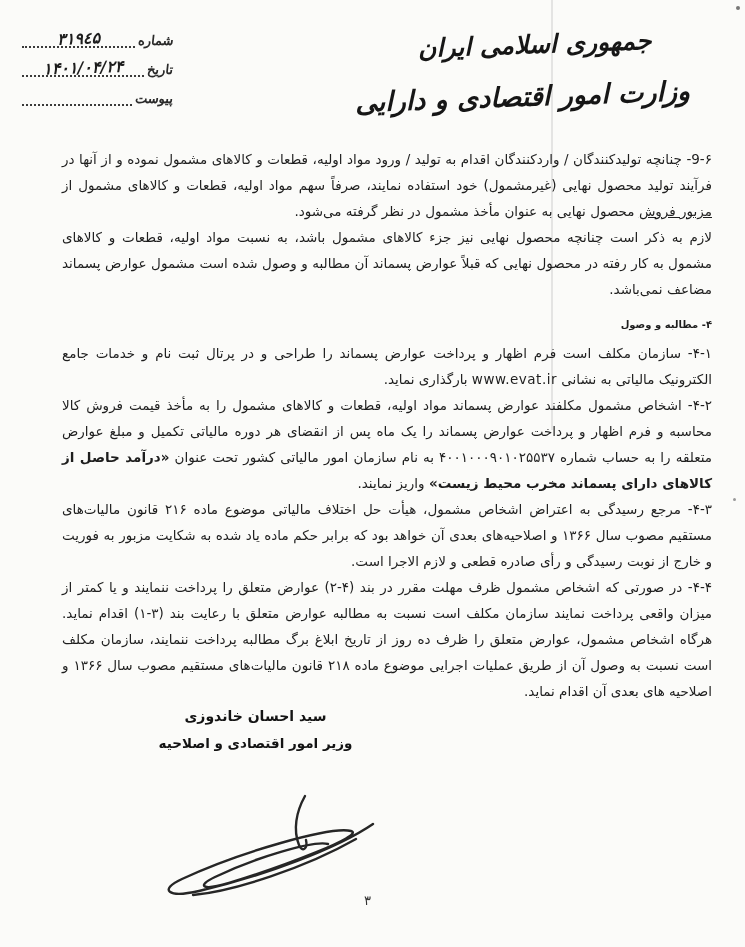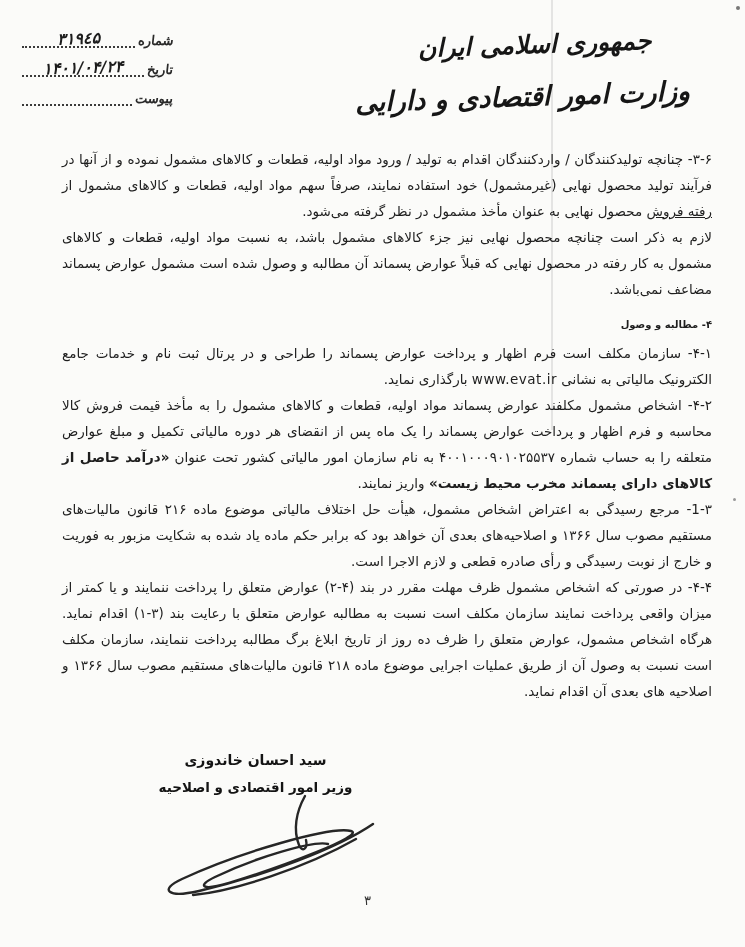--- a/index.html
+++ b/index.html
@@ -27,21 +27,21 @@
     position:absolute;top:146px;left:0;right:0;
     padding:0 33px 0 62px;direction:rtl;text-align:justify;
     font-size:13.5px;line-height:26px;color:#1e1e1e;
   }
   .body-text p{margin:0;}
   .sec-head{font-weight:bold;margin:10px 0 2px 0 !important;font-size:10px;}
   .u{text-decoration:underline;}
   .b{font-weight:bold;}
   .num{letter-spacing:.5px;}
   
-  .sigblock{position:absolute;top:746px;left:148px;width:215px;text-align:center;direction:rtl;color:#141414;}
+  .sigblock{position:absolute;top:702px;left:148px;width:215px;text-align:center;direction:rtl;color:#141414;}
   .sigblock .nm{font-size:14px;font-weight:bold;line-height:28px;}
   .sigblock .tt{font-size:13.5px;font-weight:bold;line-height:26px;letter-spacing:1px;}
   .sig-svg{position:absolute;top:790px;left:142px;}
   
   .pageno{position:absolute;top:893px;left:0;right:10px;text-align:center;font-size:13px;color:#333;}
 </style>
 </head>
 <body>
 
 <div class="page">
@@ -64,26 +64,26 @@
       <span class="ref-leader"></span>
     </div>
   </div>
 
   <div class="emblem">
     <div><span class="l1">جمهوری اسلامی ایران</span></div>
     <div><span class="l2">وزارت امور اقتصادی و دارایی</span></div>
   </div>
 
   <div class="body-text">
-    <p><span>۳-۶- چنانچه تولیدکنندگان / واردکنندگان اقدام به تولید / ورود مواد اولیه، قطعات و کالاهای مشمول نموده و از آنها در فرآیند تولید محصول نهایی (غیرمشمول) خود استفاده نمایند، صرفاً سهم مواد اولیه، قطعات و کالاهای مشمول از </span><span class="u">رفته فروش</span><span> محصول نهایی به عنوان مأخذ مشمول در نظر گرفته می‌شود.</span></p>
+    <p><span>9-۶- چنانچه تولیدکنندگان / واردکنندگان اقدام به تولید / ورود مواد اولیه، قطعات و کالاهای مشمول نموده و از آنها در فرآیند تولید محصول نهایی (غیرمشمول) خود استفاده نمایند، صرفاً سهم مواد اولیه، قطعات و کالاهای مشمول از </span><span class="u">مزبور فروش</span><span> محصول نهایی به عنوان مأخذ مشمول در نظر گرفته می‌شود.</span></p>
     <p>لازم به ذکر است چنانچه محصول نهایی نیز جزء کالاهای مشمول باشد، به نسبت مواد اولیه، قطعات و کالاهای مشمول به کار رفته در محصول نهایی که قبلاً عوارض پسماند آن مطالبه و وصول شده است مشمول عوارض پسماند مضاعف نمی‌باشد.</p>
     <p class="sec-head">۴- مطالبه و وصول</p>
     <p><span>۴-۱- سازمان مکلف است فرم اظهار و پرداخت عوارض پسماند را طراحی و در پرتال ثبت نام و خدمات جامع الکترونیک مالیاتی به نشانی </span><span class="num">www.evat.ir</span><span> بارگذاری نماید.</span></p>
     <p><span>۴-۲- اشخاص مشمول مکلفند عوارض پسماند مواد اولیه، قطعات و کالاهای مشمول را به مأخذ قیمت فروش کالا محاسبه و فرم اظهار و پرداخت عوارض پسماند را یک ماه پس از انقضای هر دوره مالیاتی تکمیل و مبلغ عوارض متعلقه را به حساب شماره </span><span class="num">۴۰۰۱۰۰۰۹۰۱۰۲۵۵۳۷</span><span> به نام سازمان امور مالیاتی کشور تحت عنوان </span><span class="b">«درآمد حاصل از کالاهای دارای پسماند مخرب محیط زیست»</span><span> واریز نمایند.</span></p>
-    <p>1-۳- مرجع رسیدگی به اعتراض اشخاص مشمول، هیأت حل اختلاف مالیاتی موضوع ماده ۲۱۶ قانون مالیات‌های مستقیم مصوب سال ۱۳۶۶ و اصلاحیه‌های بعدی آن خواهد بود که برابر حکم ماده یاد شده به شکایت مزبور به فوریت و خارج از نوبت رسیدگی و رأی صادره قطعی و لازم الاجرا است.</p>
+    <p>۴-۳- مرجع رسیدگی به اعتراض اشخاص مشمول، هیأت حل اختلاف مالیاتی موضوع ماده ۲۱۶ قانون مالیات‌های مستقیم مصوب سال ۱۳۶۶ و اصلاحیه‌های بعدی آن خواهد بود که برابر حکم ماده یاد شده به شکایت مزبور به فوریت و خارج از نوبت رسیدگی و رأی صادره قطعی و لازم الاجرا است.</p>
     <p>۴-۴- در صورتی که اشخاص مشمول ظرف مهلت مقرر در بند (۴-۲) عوارض متعلق را پرداخت ننمایند و یا کمتر از میزان واقعی پرداخت نمایند سازمان مکلف است نسبت به مطالبه عوارض متعلق با رعایت بند (۳-۱) اقدام نماید. هرگاه اشخاص مشمول، عوارض متعلق را ظرف ده روز از تاریخ ابلاغ برگ مطالبه پرداخت ننمایند، سازمان مکلف است نسبت به وصول آن از طریق عملیات اجرایی موضوع ماده ۲۱۸ قانون مالیات‌های مستقیم مصوب سال ۱۳۶۶ و اصلاحیه های بعدی آن اقدام نماید.</p>
   </div>
 
   <div class="sigblock">
     <div class="nm">سید احسان خاندوزی</div>
     <div class="tt">وزیر امور اقتصادی و اصلاحیه</div>
   </div>
   <svg class="sig-svg" width="256" height="112" viewBox="0 0 256 112" aria-hidden="true">
     <g fill="none" stroke="#262626" stroke-width="2.4" stroke-linecap="round">
       <path d="M163 6 C 154 22, 151 40, 157 55 C 160 63, 166 59, 164 50"></path>

